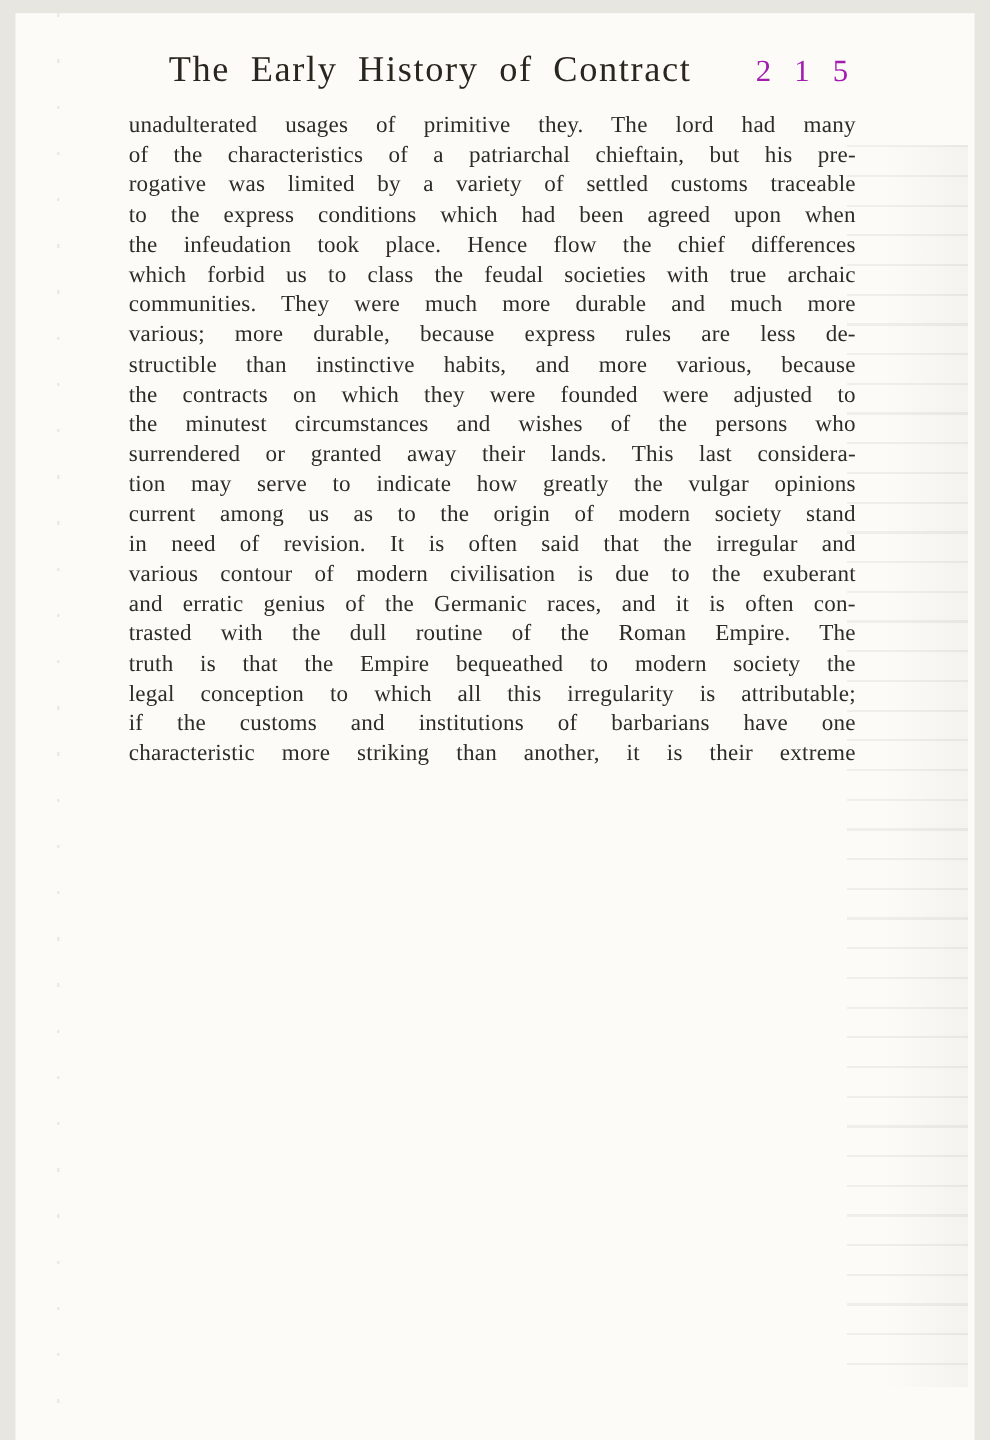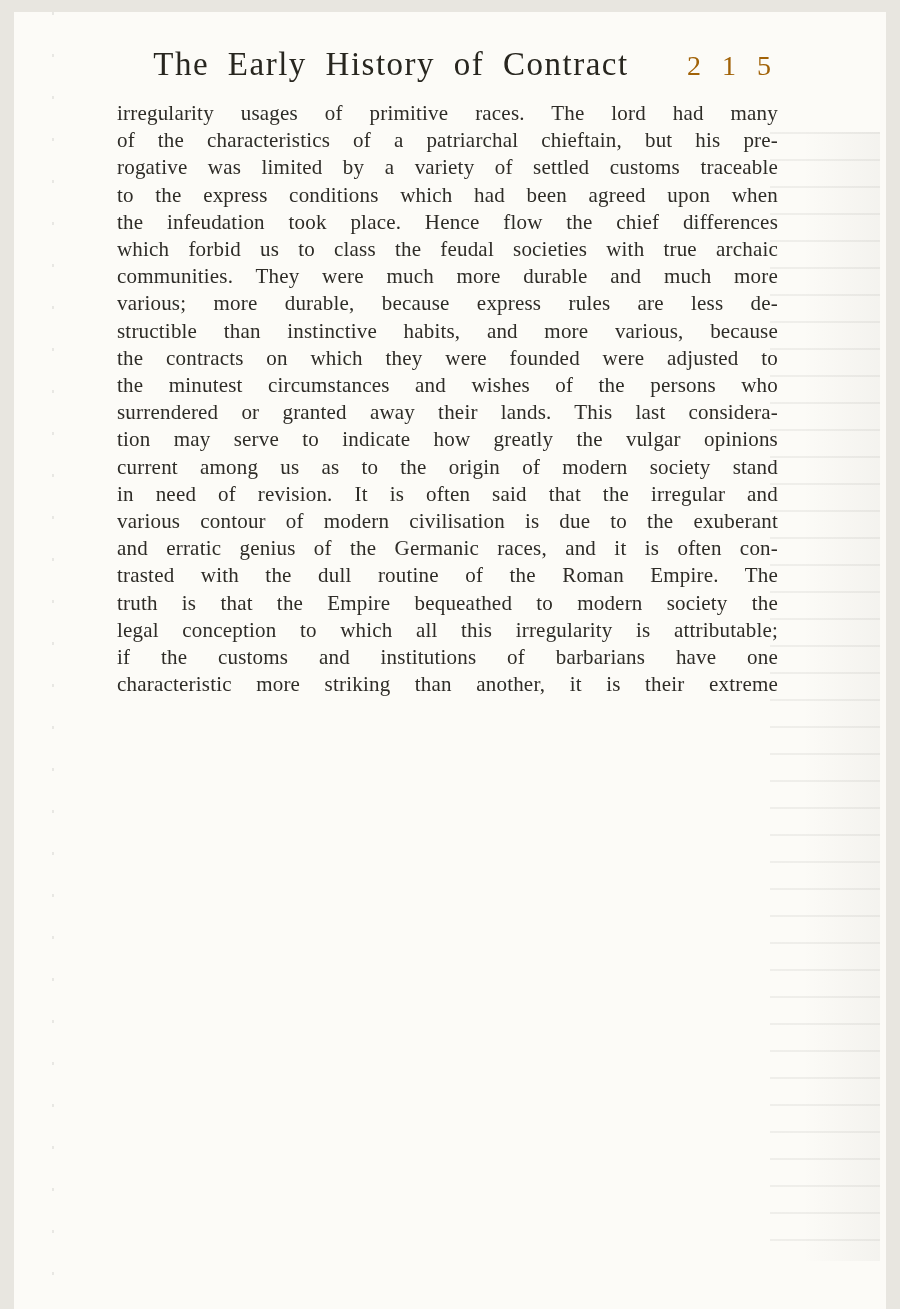--- a/index.html
+++ b/index.html
@@ -65,21 +65,21 @@
     font-size: 33px;
     letter-spacing: 1.5px;
     word-spacing: 9px;
     white-space: nowrap;
     color: #28261f;
   }
   .page-number {
     font-size: 28px;
     letter-spacing: 7px;
     margin-left: 22px;
-    color: #a16207;
+    color: #a21caf;
   }
   .body-text {
     padding: 17px 108px 0 103px;
   }
   .line {
     font-size: 21px;
     line-height: 27.2px;
     text-align: justify;
     text-align-last: justify;
     letter-spacing: 0.2px;
@@ -92,21 +92,21 @@
 </head>
 <body>
 
 <div class="page">
   <div class="header">
     <div class="title">The Early History of Contract</div>
     <div class="page-number">2 1 5</div>
   </div>
   <div class="body-text">
 
-  <div class="line">irregularity usages of primitive races.  The lord had many</div>
+  <div class="line">unadulterated usages of primitive they.  The lord had many</div>
       <div class="line">of the characteristics of a patriarchal chieftain, but his pre-</div>
       <div class="line">rogative was limited by a variety of settled customs traceable</div>
       <div class="line">to the express conditions which had been agreed upon when</div>
       <div class="line">the infeudation took place.  Hence flow the chief differences</div>
       <div class="line">which forbid us to class the feudal societies with true archaic</div>
       <div class="line">communities.  They were much more durable and much more</div>
       <div class="line">various;  more durable, because express rules are less de-</div>
       <div class="line">structible than instinctive habits, and more various, because</div>
       <div class="line">the contracts on which they were founded were adjusted to</div>
       <div class="line">the minutest circumstances and wishes of the persons who</div>

